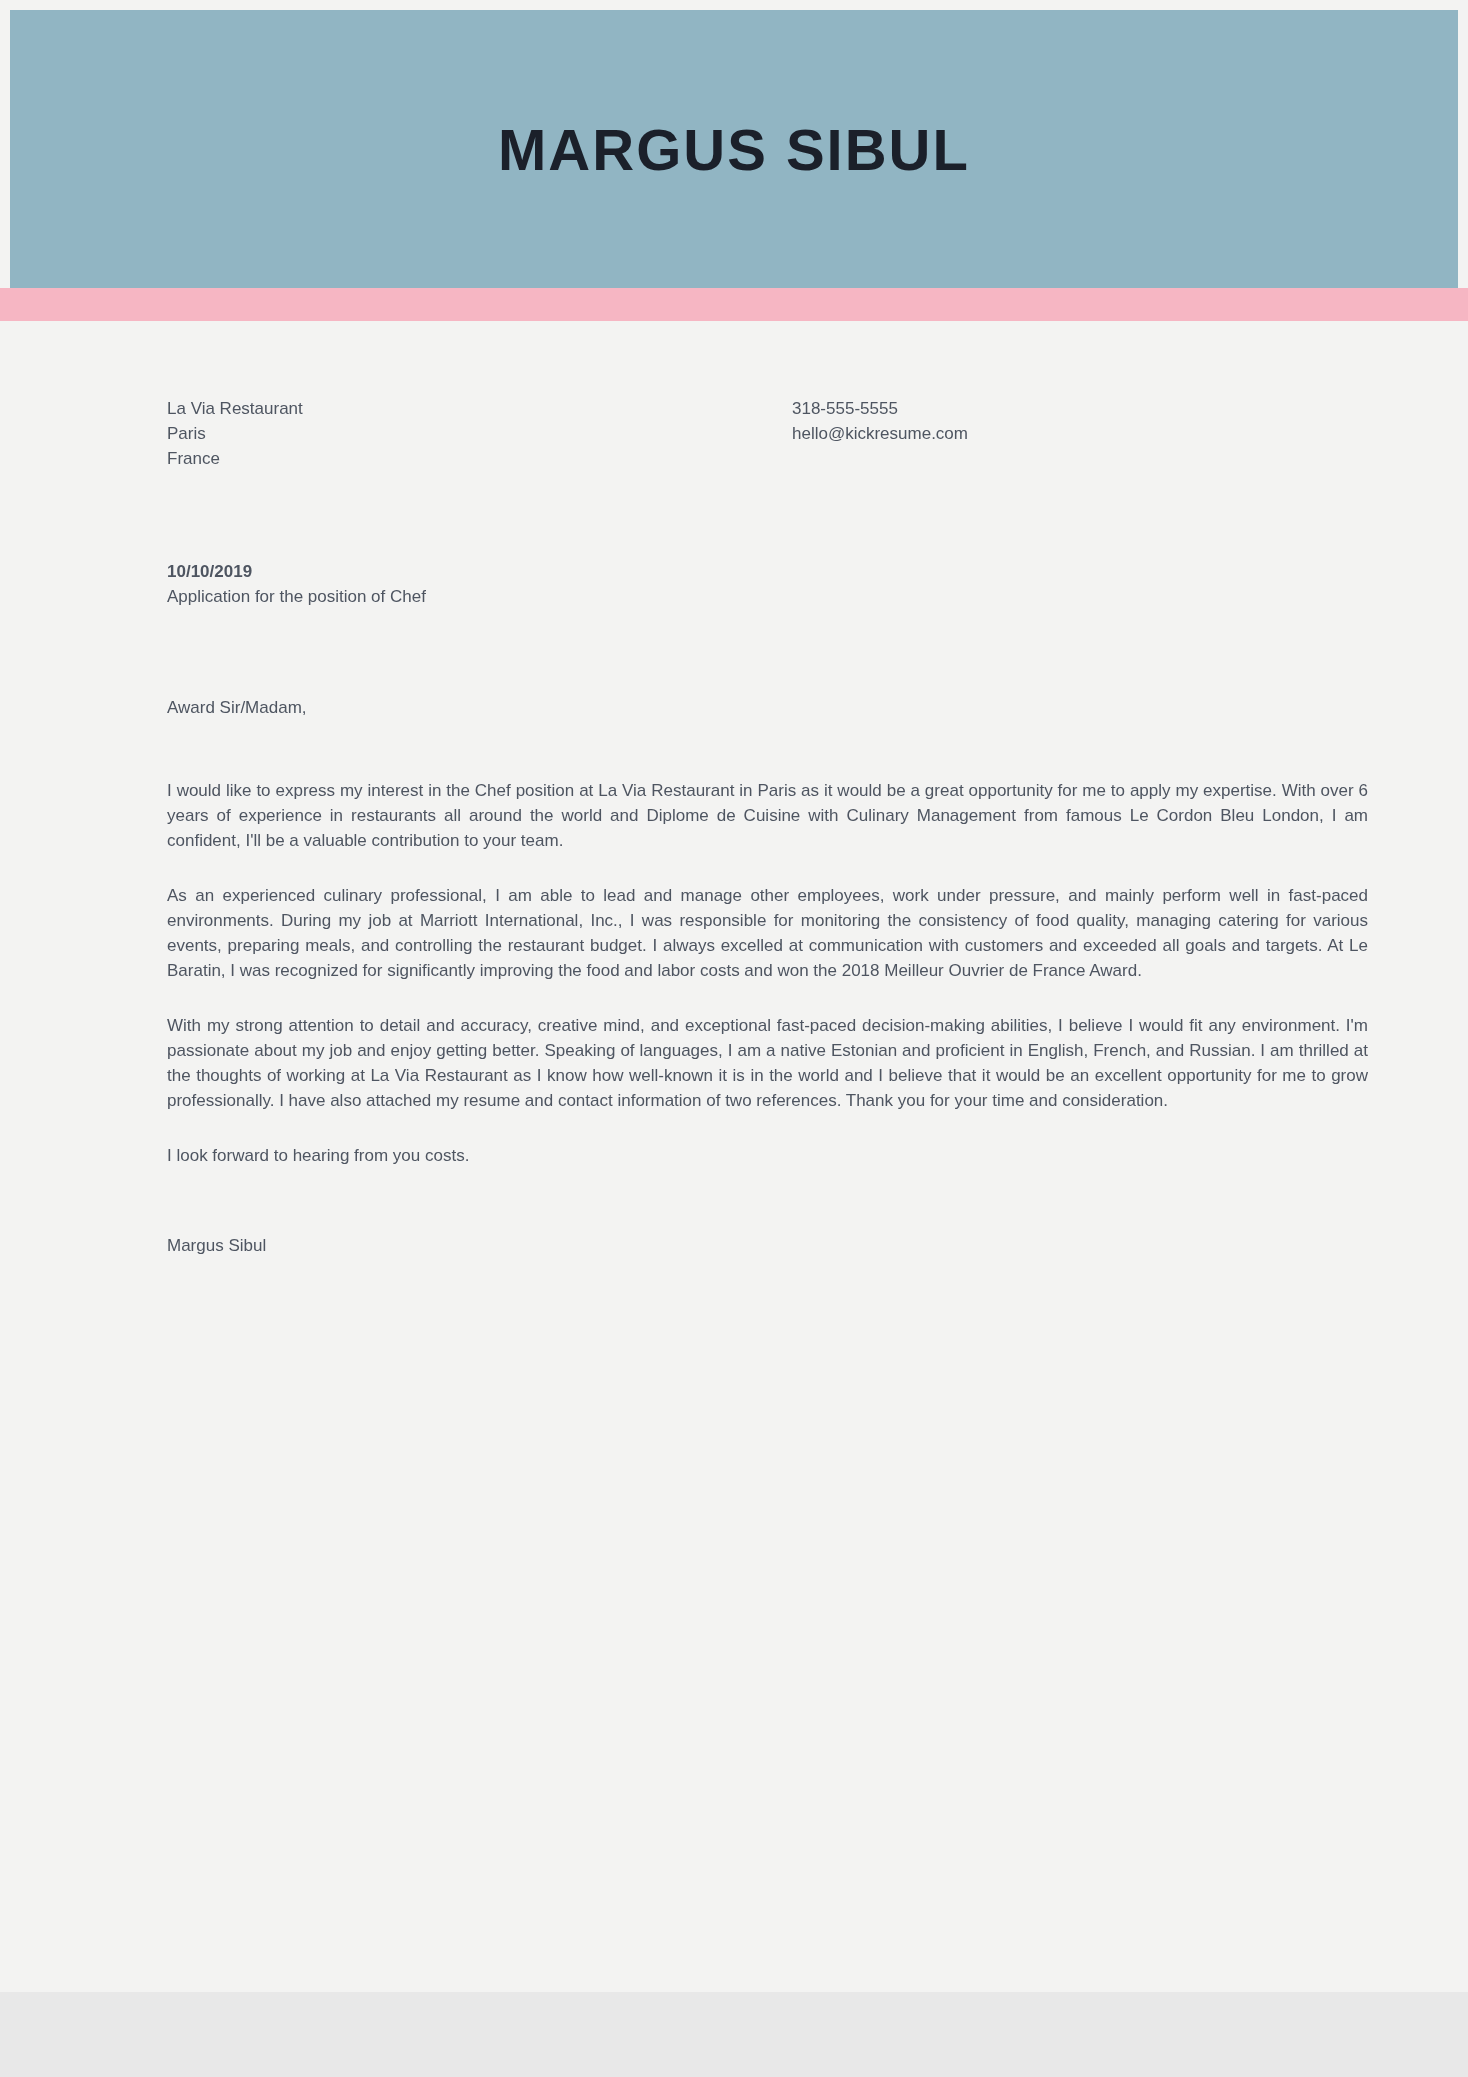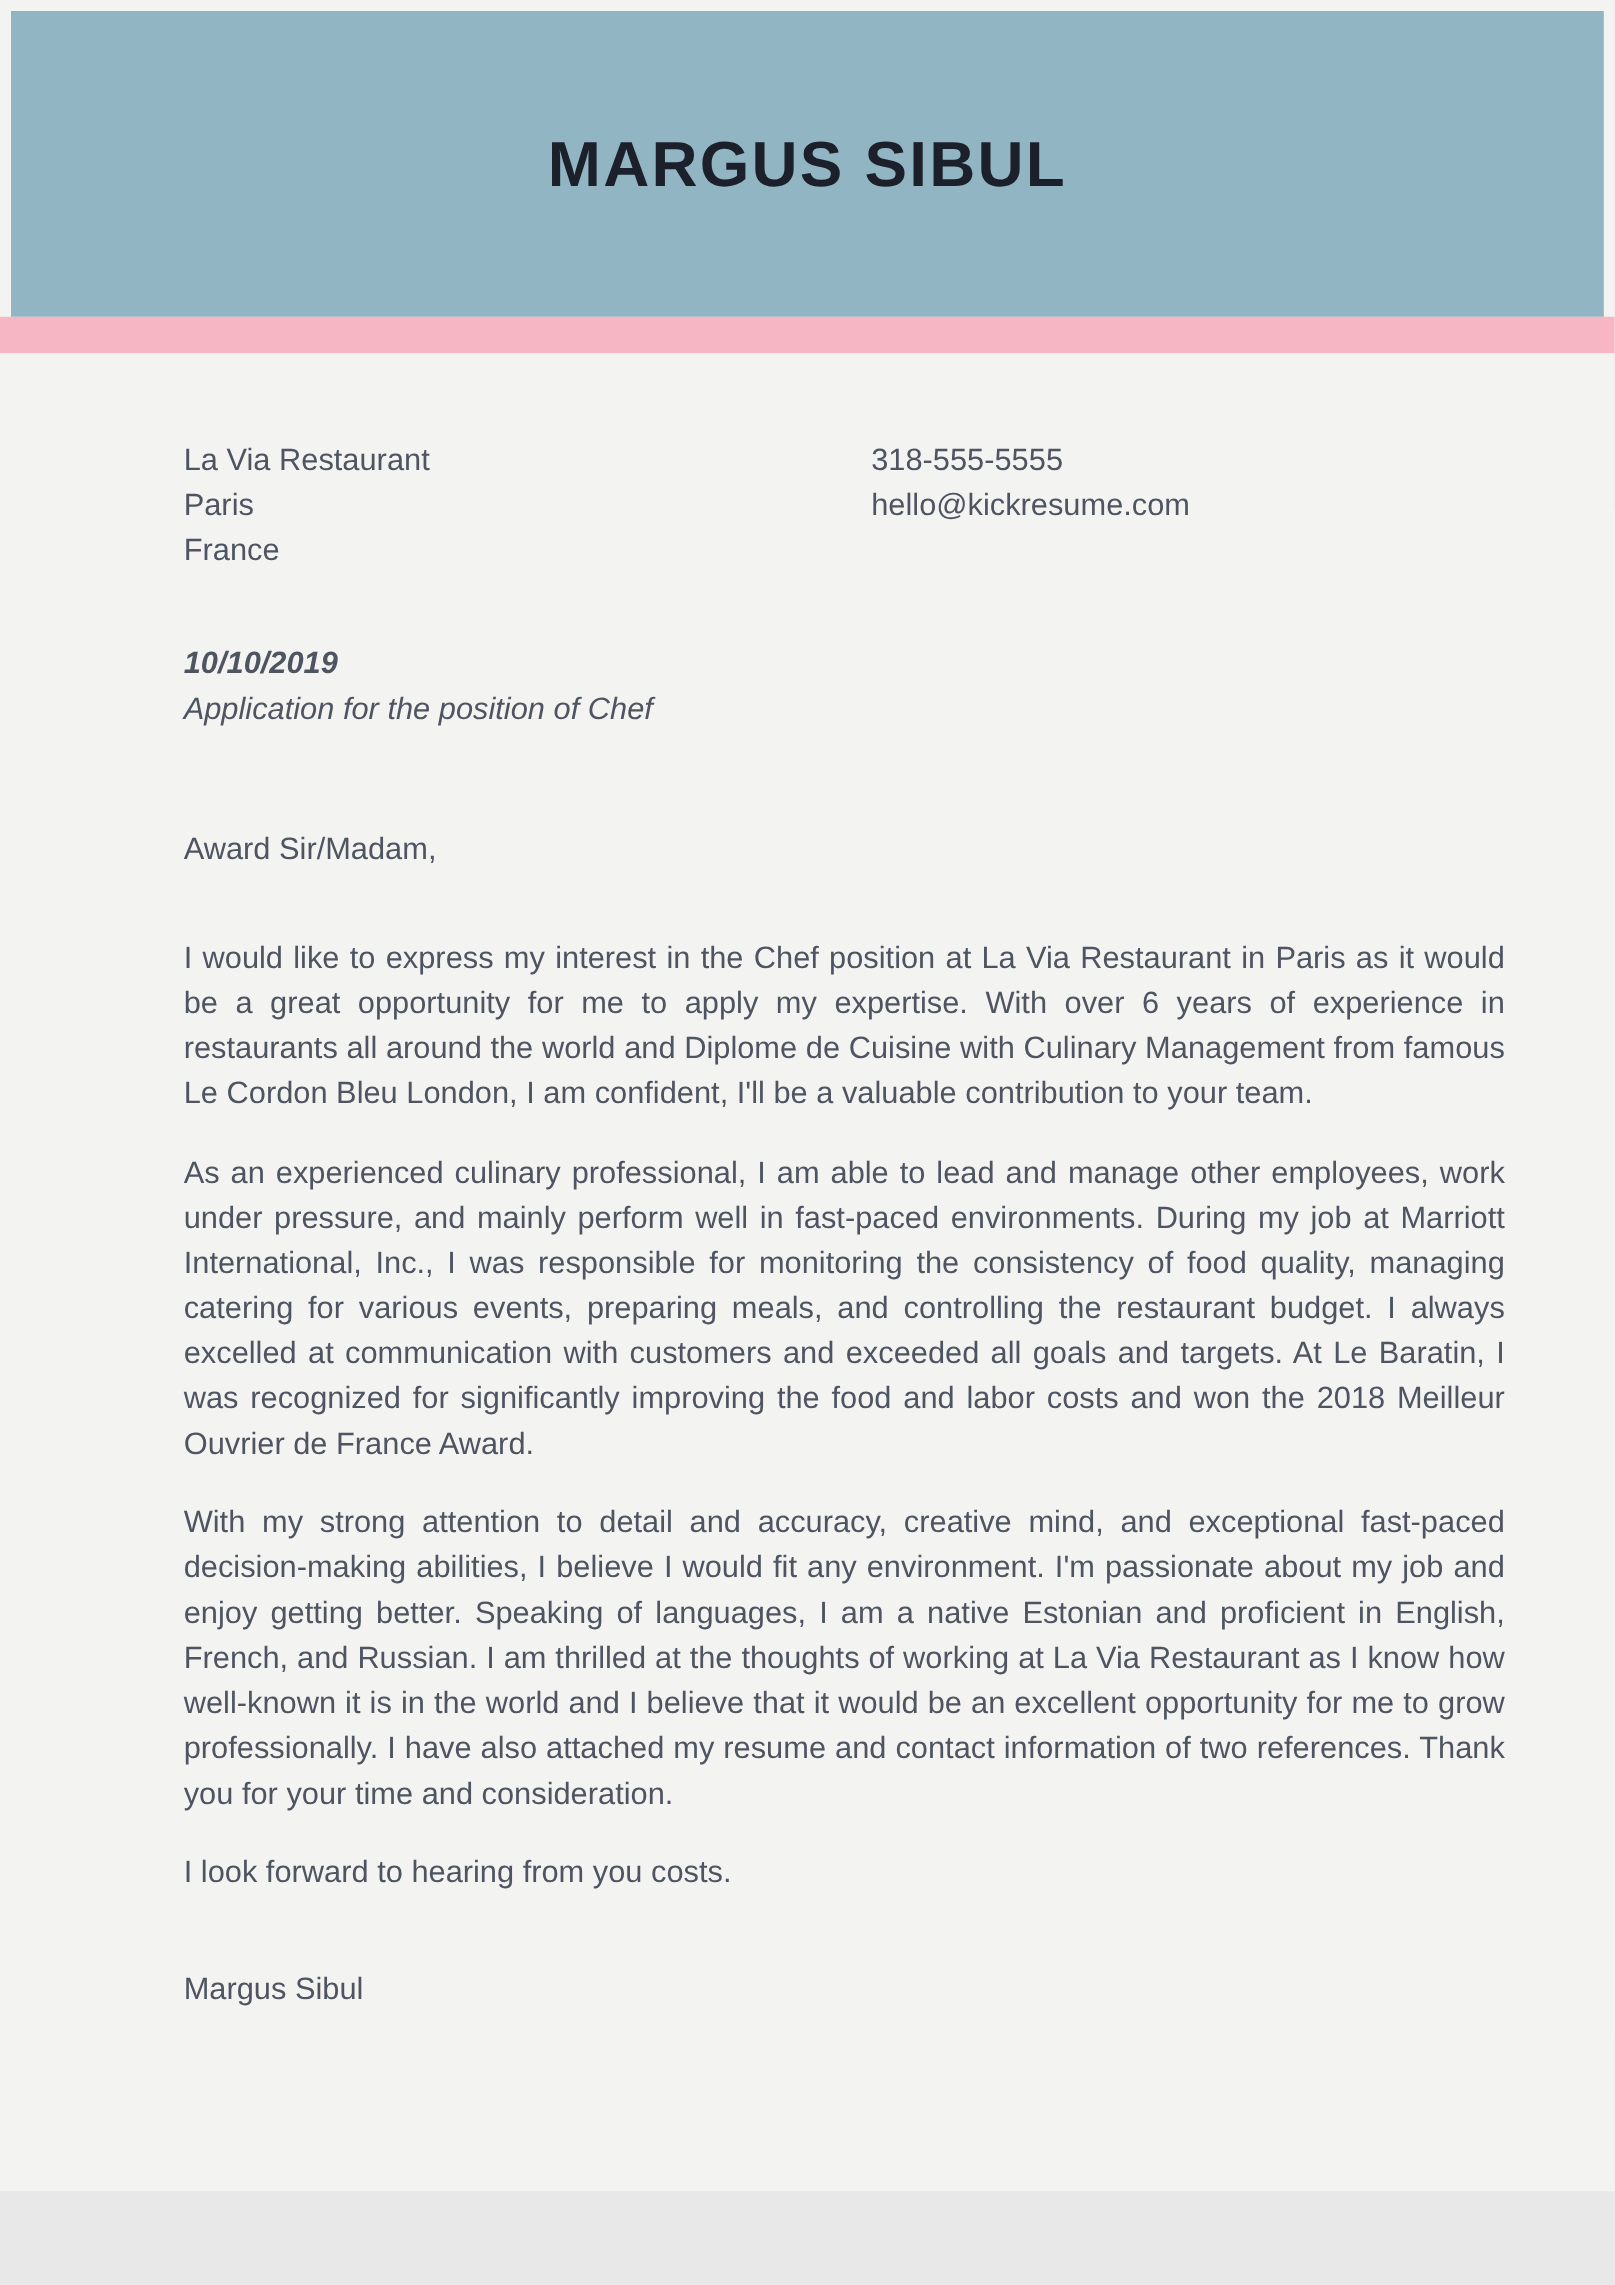--- a/index.html
+++ b/index.html
@@ -40,39 +40,38 @@
     width: 100%;
     height: 33px;
     background: #f6b6c3;
   }
   .content {
     position: absolute;
     top: 321px;
     left: 167px;
     right: 100px;
     color: #4e5561;
-    font-size: 28px;
+    font-size: 17px;
     line-height: 1.47;
   }
   .addr-row {
     position: relative;
     margin-top: 76px;
   }
   .recipient-block div,
   .contact-block div {
     margin: 0;
   }
   .contact-block {
     position: absolute;
     left: 625px;
     top: 0;
   }
   .meta-block {
-    margin-top: 62px;
-    font-style: italic;
+    margin-top: 88px;
   }
   .date-line {
     font-weight: 700;
   }
   .salutation {
     margin-top: 86px;
   }
   .body-paragraphs {
     margin-top: 58px;
   }

